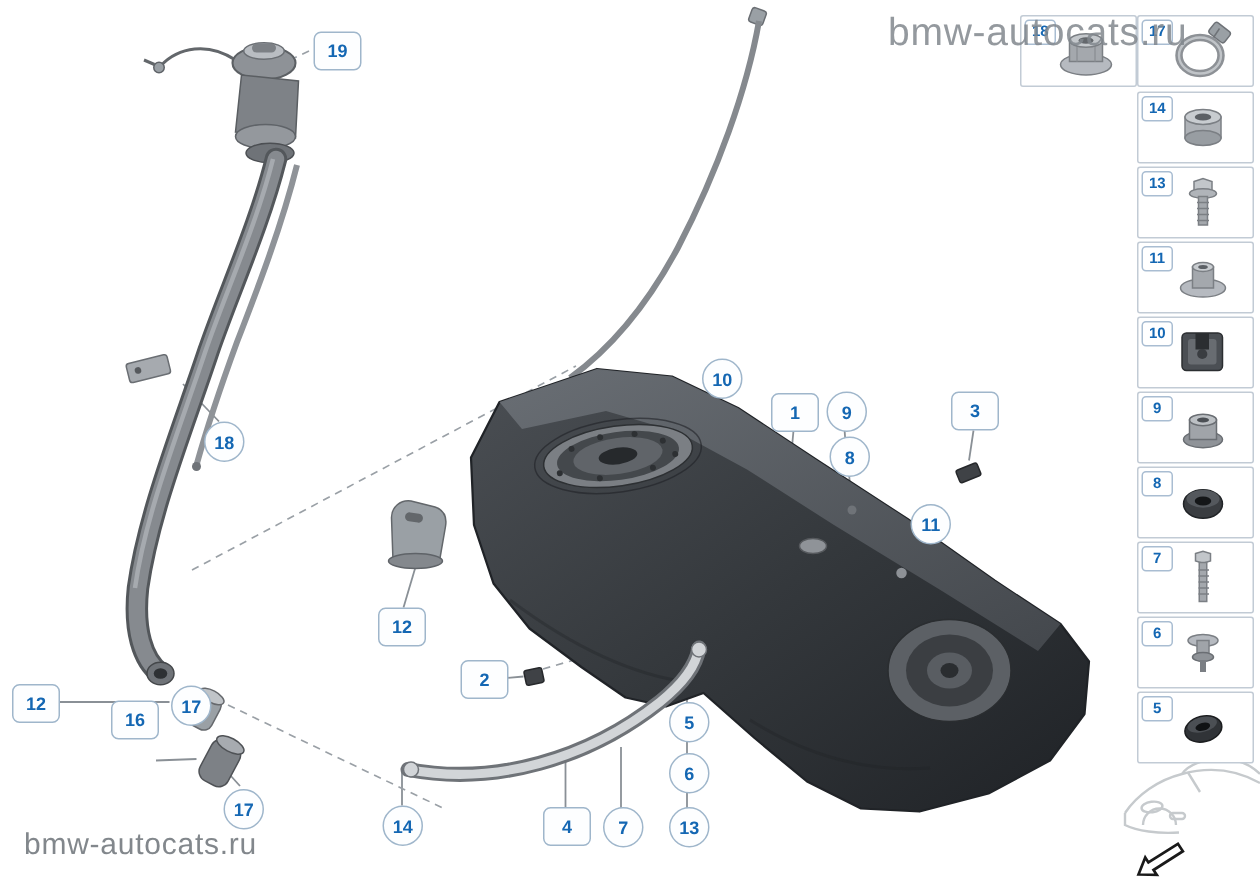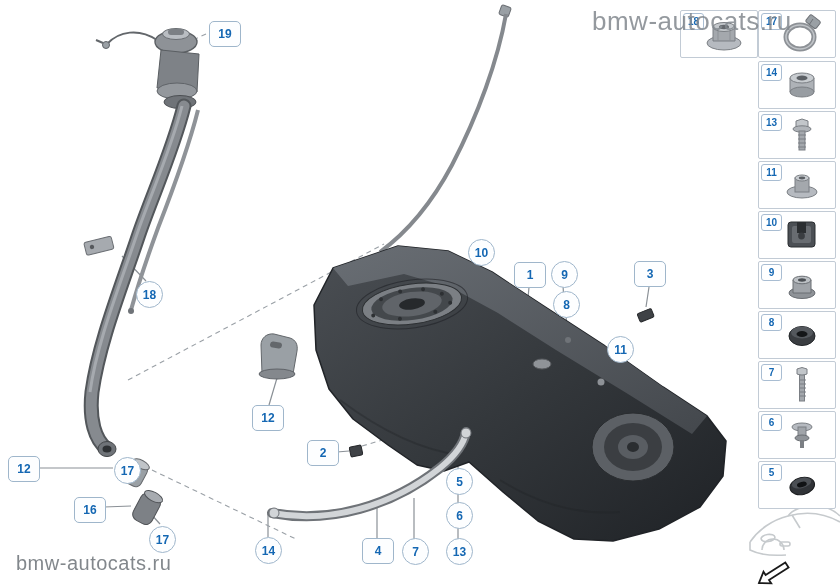--- a/index.html
+++ b/index.html
@@ -173,21 +173,21 @@
     </div>
   <div class="callout circle" style="left:136px;top:281px">
       <span>18</span>
     </div>
   <div class="callout rect" style="left:8px;top:456px">
       <span>12</span>
     </div>
   <div class="callout circle" style="left:114px;top:457px">
       <span>17</span>
     </div>
-  <div class="callout rect" style="left:74px;top:497px">
+  <div class="callout rect" style="left:74px;top:467px">
       <span>16</span>
     </div>
   <div class="callout circle" style="left:149px;top:526px">
       <span>17</span>
     </div>
   <div class="callout rect" style="left:252px;top:405px">
       <span>12</span>
     </div>
   <div class="callout rect" style="left:307px;top:440px">
       <span>2</span>

